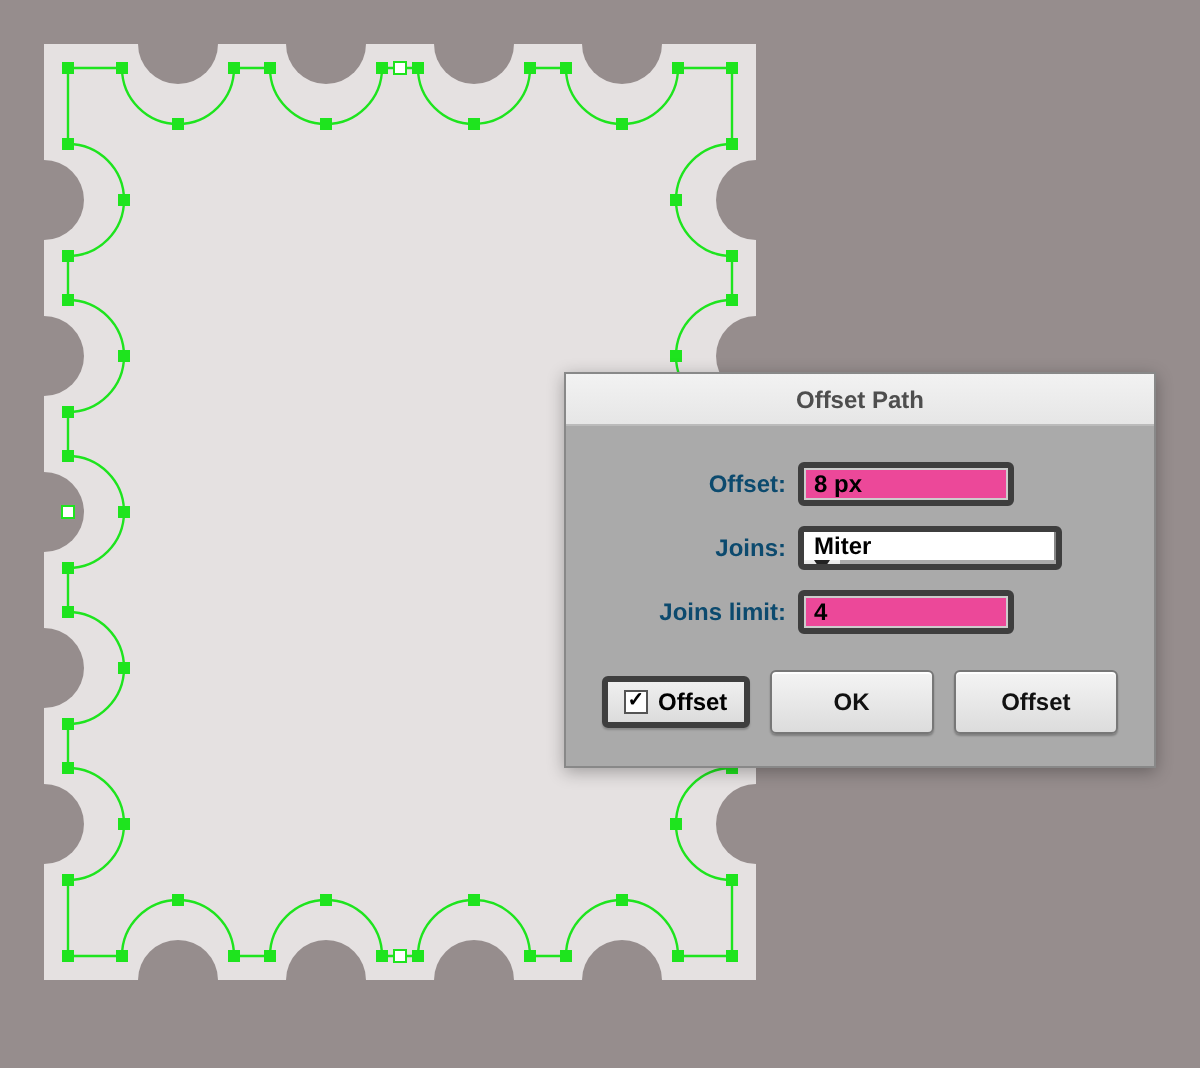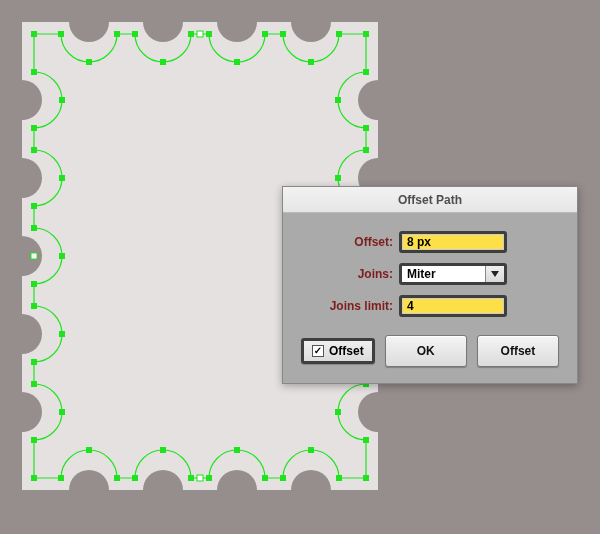--- a/index.html
+++ b/index.html
@@ -45,40 +45,41 @@
   }
   .field-row {
     display: flex;
     align-items: center;
     margin-bottom: 10px;
   }
   .field-label {
     width: 98px;
     text-align: right;
     padding-right: 6px;
-    color: #7f1d1d;
+    color: #0c4a6e;
   }
   .text-input {
     width: 108px;
     height: 22px;
-    background: #fde047;
+    background: #ec4899;
     border: 3px solid #3e3e3e;
     border-radius: 3px;
     padding: 0 5px;
     font: inherit;
     color: #000;
     box-shadow: inset 0 0 0 1px #ccc;
   }
   .select-wrap {
     display: flex;
-    width: 108px;
+    width: 132px;
     height: 22px;
     border: 3px solid #3e3e3e;
     border-radius: 3px;
     overflow: hidden;
+    flex-direction: column;
   }
   .select-value {
     flex: 1;
     background: #fff;
     padding: 0 5px;
     display: flex;
     align-items: center;
     border-right: 1px solid #888;
   }
   .select-btn {

